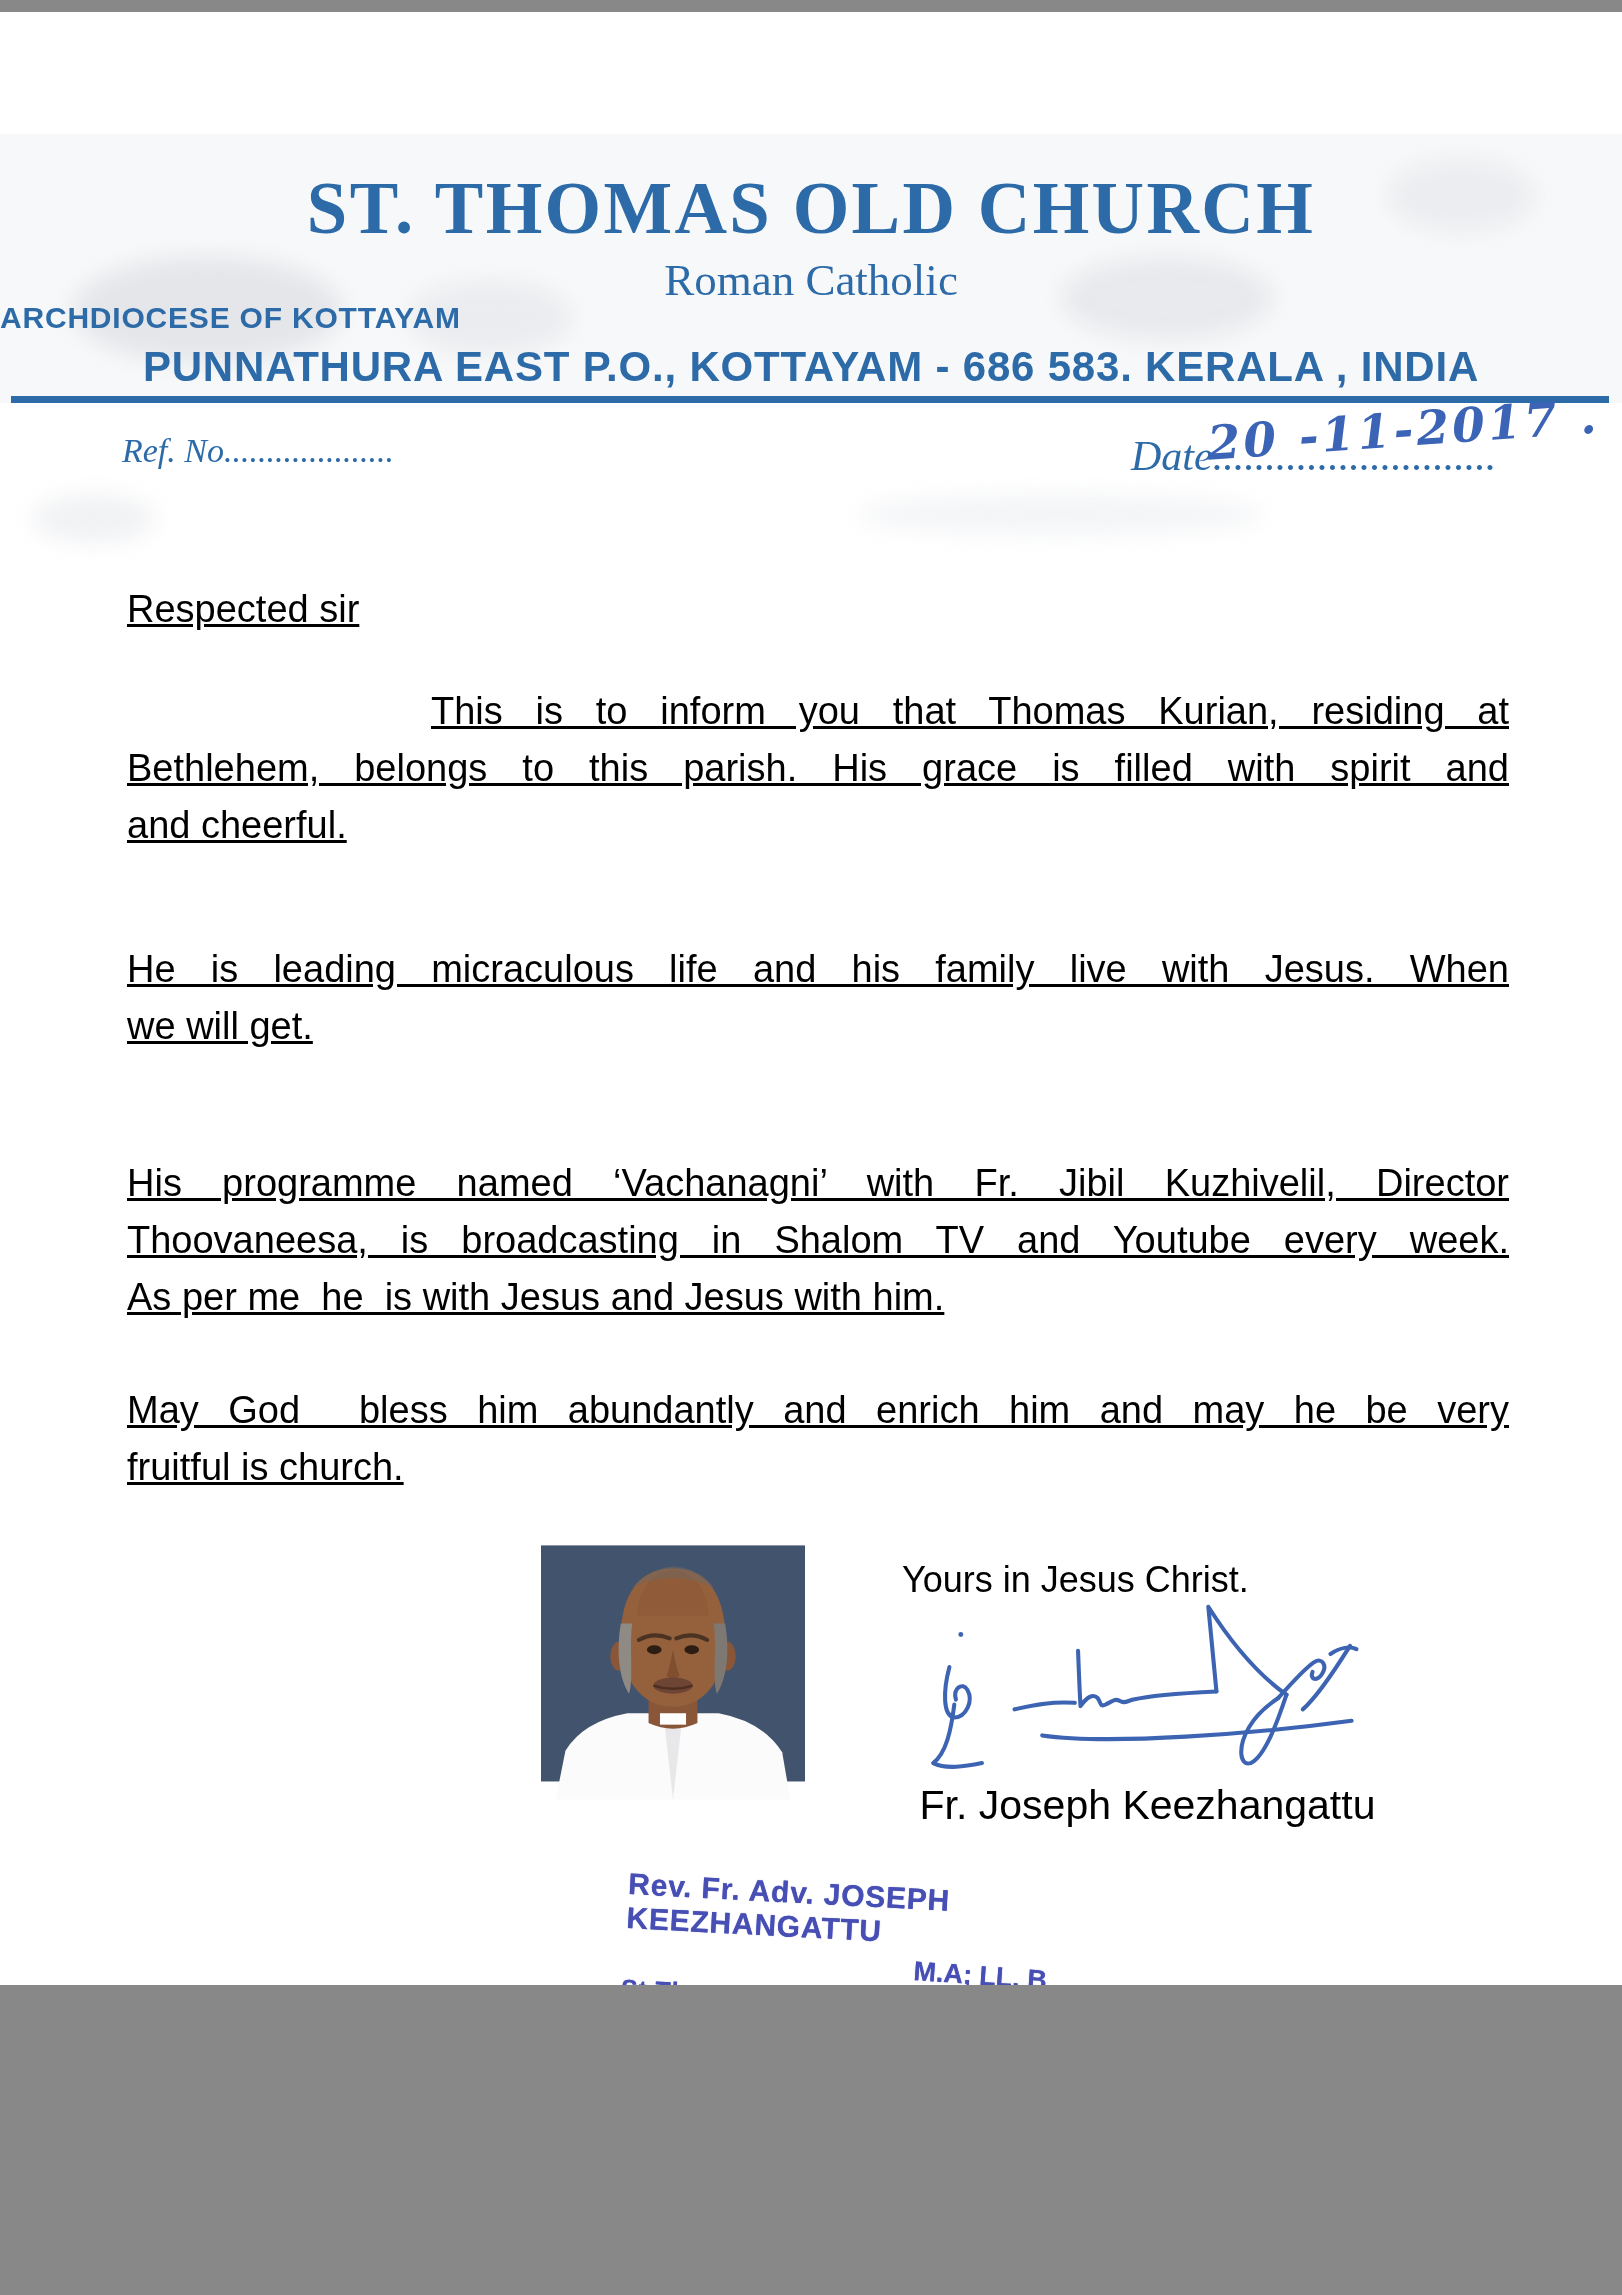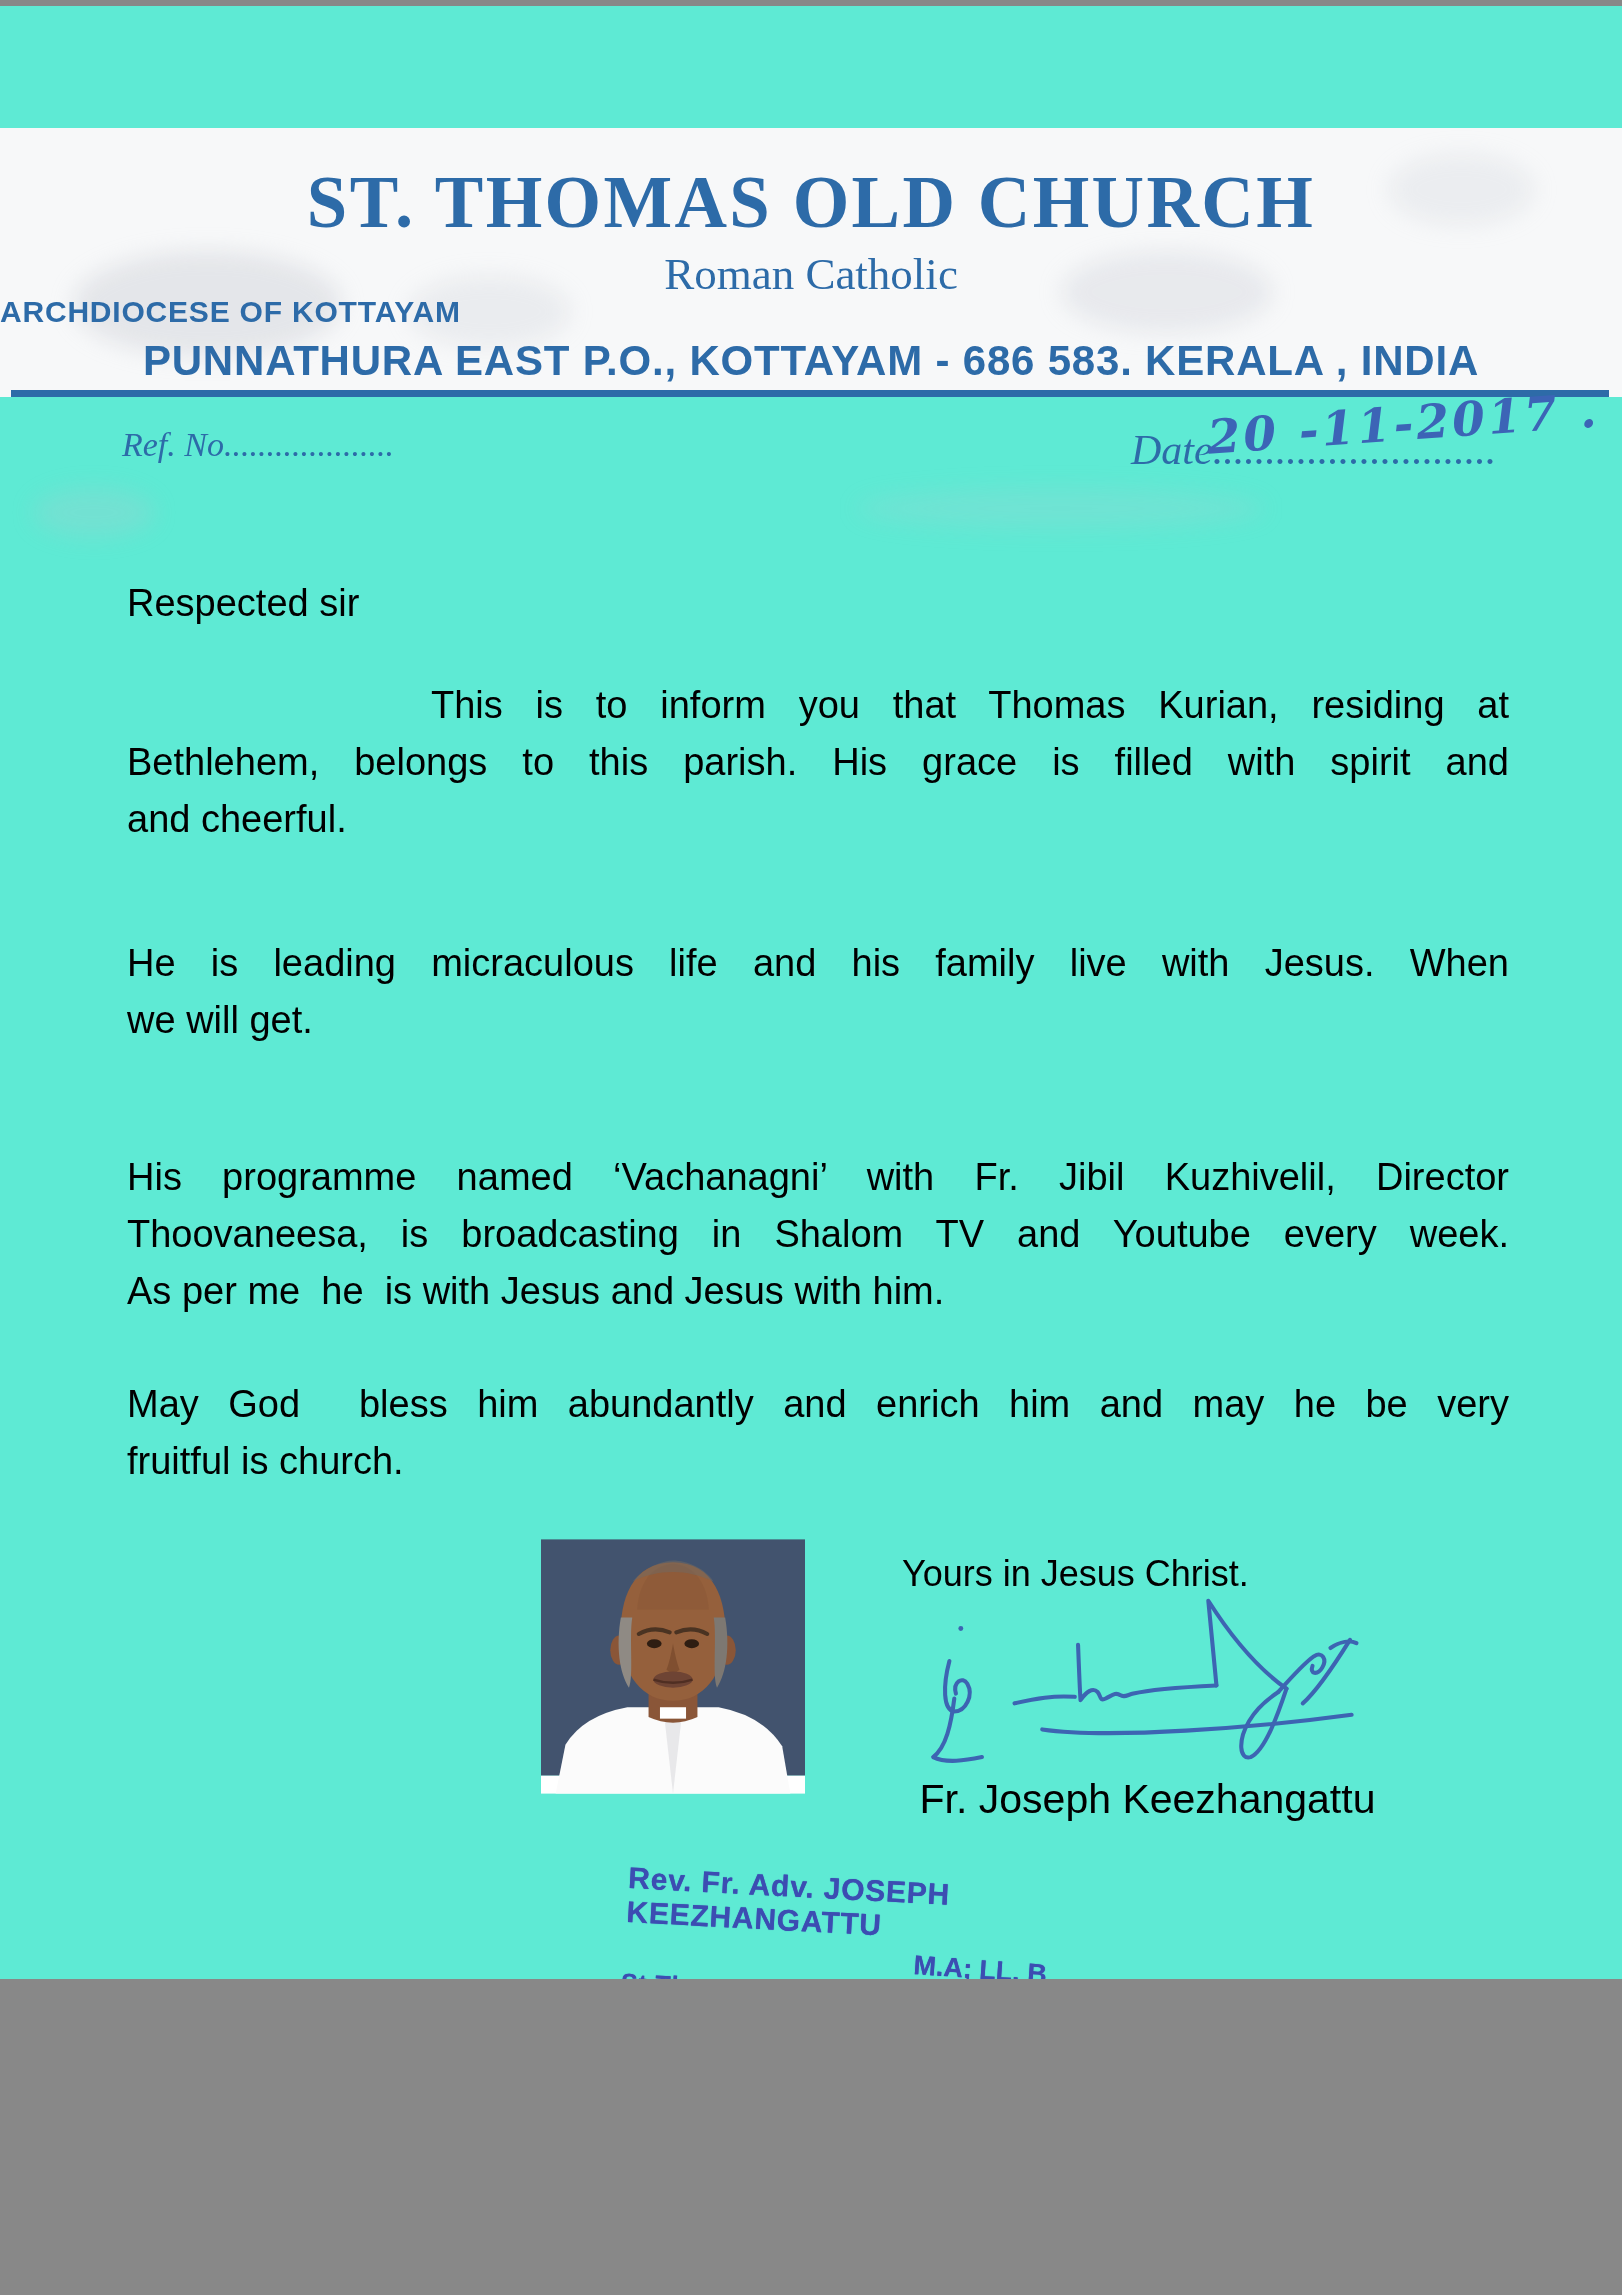--- a/index.html
+++ b/index.html
@@ -1,18 +1,18 @@
 <!DOCTYPE html>
 <html style="font-size:13px"><head>
 <meta charset="utf-8">
 <style>
   html,body{margin:0;padding:0;background:#888;}
   .page{
-    position:relative;width:1622px;height:1973px;background:#5eead4;
-    font-family:"Liberation Sans",sans-serif;overflow:hidden;margin:6px auto;
+    position:relative;width:1622px;height:1973px;background:#ffffff;
+    font-family:"Liberation Sans",sans-serif;overflow:hidden;margin:12px auto;
   }
   
   .smudge{position:absolute;border-radius:50%;filter:blur(11.4px);pointer-events:none;}
   .band{position:absolute;left:0;width:100%;pointer-events:none;}
   .church-title{
     position:absolute;left:0;top:153px;width:100%;text-align:center;
     font-family:"Liberation Serif",serif;font-weight:700;font-size:75px;
     letter-spacing:2.4px;transform:scaleX(0.97);
   }
   .church-subtitle{
@@ -38,21 +38,21 @@
     position:absolute;left:1131px;top:420px;
     font-family:"Liberation Serif",serif;font-style:italic;font-size:42px;
   }
   .date-written{
     position:absolute;left:1207px;top:390px;
     font-family:"DejaVu Serif",serif;font-style:italic;font-weight:700;
     font-size:47px;letter-spacing:3.3px;transform:rotate(-4deg);
   }
 
   
-  .body-text{position:absolute;left:127px;width:1382px;color:#000;}
+  .body-text{position:absolute;left:127px;width:1382px;color:#000;text-decoration:underline;}
   .salutation{top:576px;font-size:38px;}
   .para{line-height:57px;font-size:38px;}
   .line{white-space:pre-wrap;}
   .line.fill{text-align:justify;text-align-last:justify;}
   .line.last{text-align:left;}
   .line.indent{padding-left:304px;}
   .p1{top:671px;}
   .p2{top:929px;}
   .p3{top:1143px;}
   .p4{top:1370px;}

